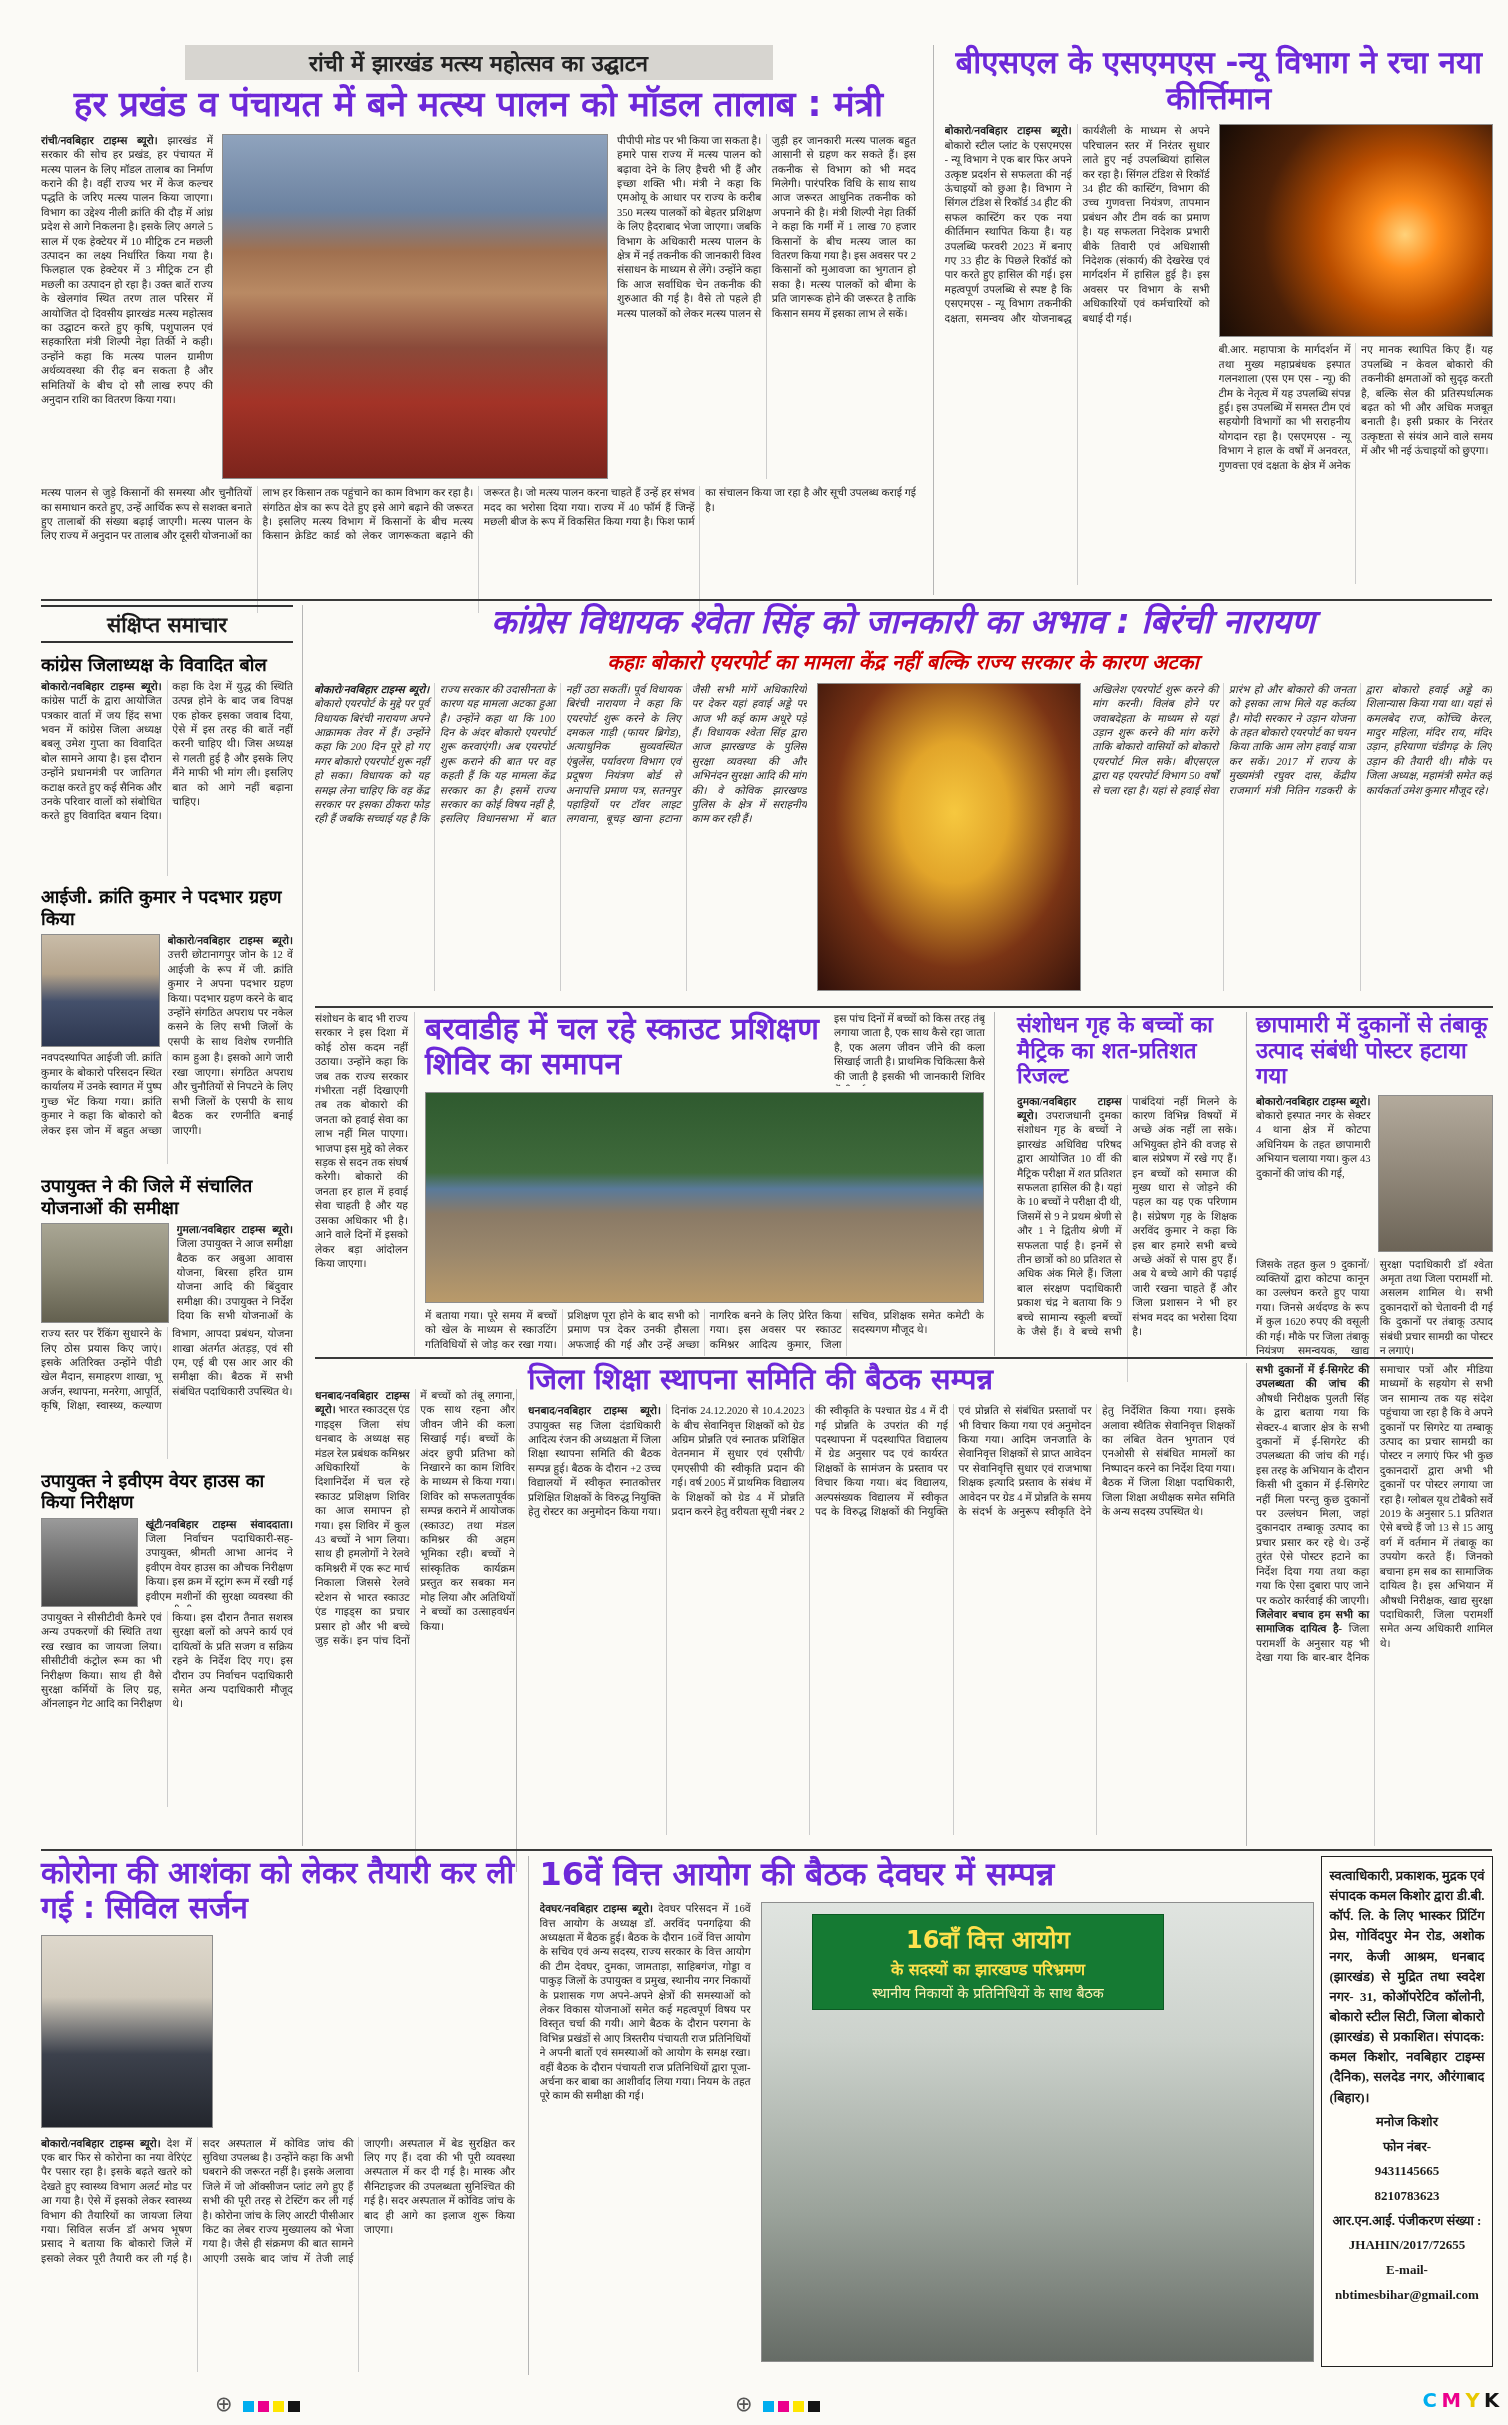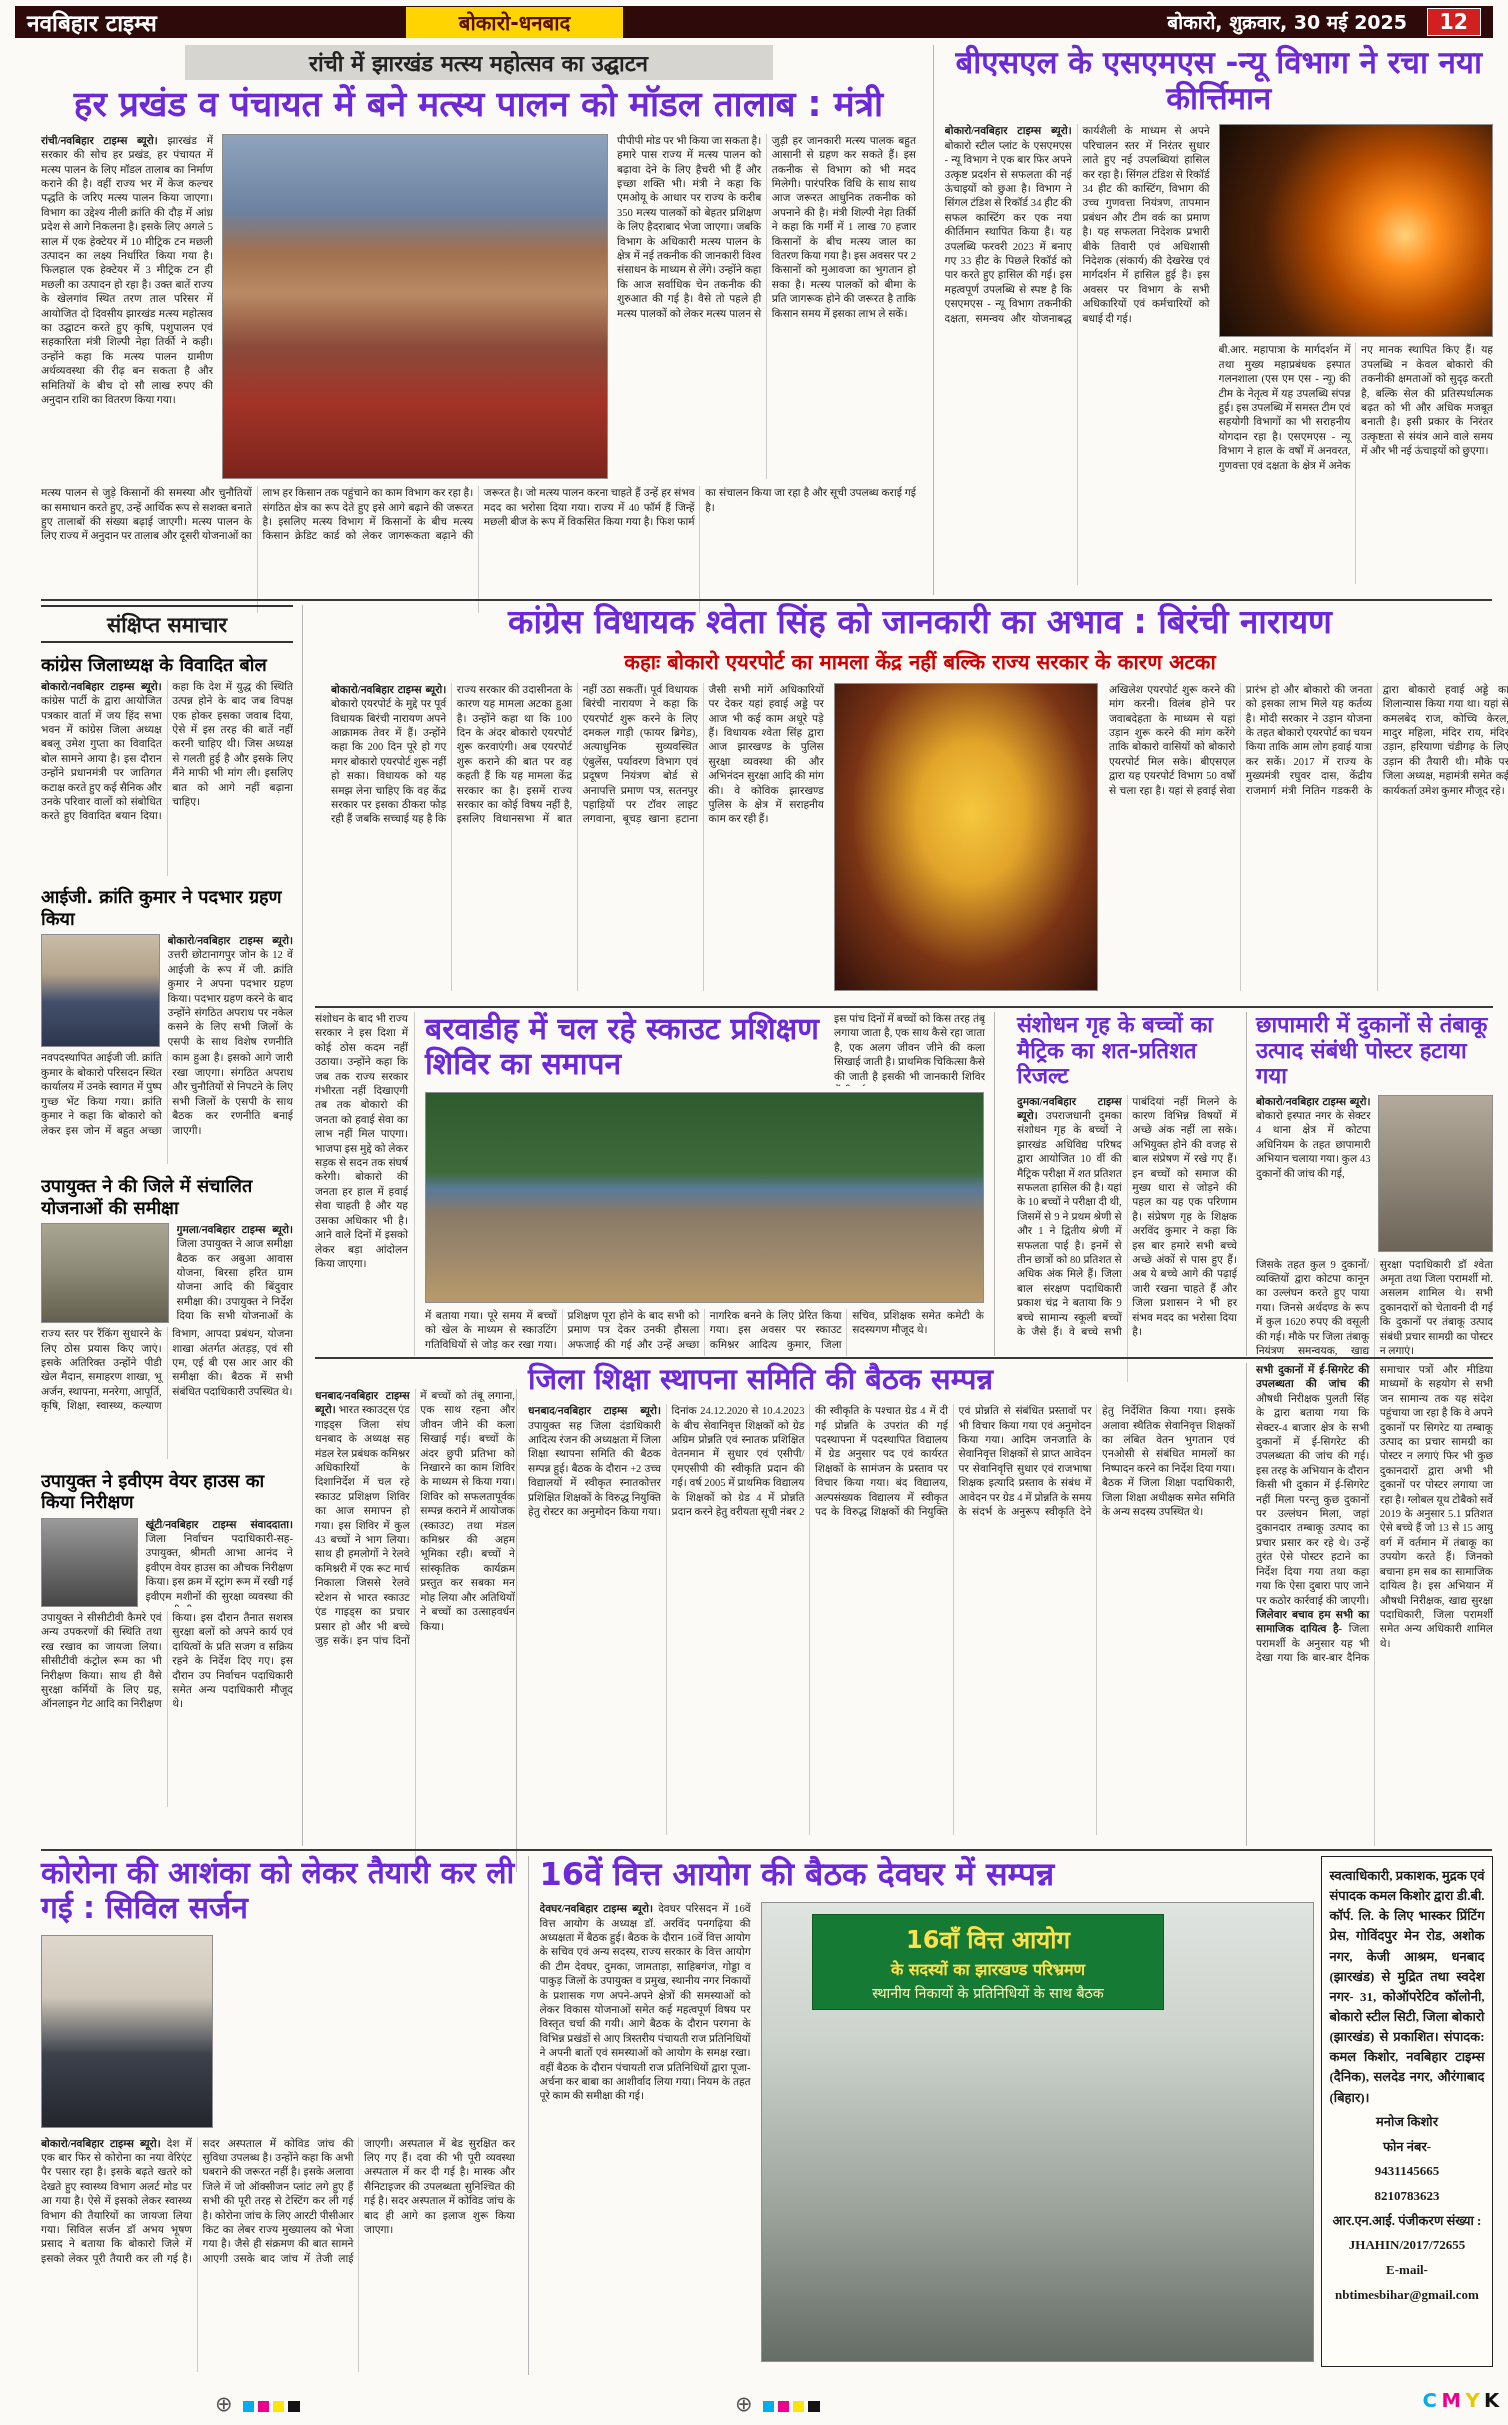--- a/index.html
+++ b/index.html
@@ -51,26 +51,20 @@
   .fin-b2 { font-family:"DejaVu Sans",sans-serif; font-weight:bold; font-size:16px; margin-top:3px; }
   .fin-b3 { font-family:"DejaVu Sans",sans-serif; font-size:14.3px; margin-top:2.3px; color:#fff3b0; }
   .regmark { color:#555; font-size:21px; font-family:"DejaVu Sans",sans-serif; }
   .cmyk-letter { font-family:"DejaVu Sans",sans-serif; font-weight:bold; font-size:19.6px; margin-left:4.5px; }
 </style>
 </head>
 <body>
 
 <div class="page">
 
-  <header class="abs masthead" style="left:15px;top:6px;width:1478px;height:32px;">
-    <div class="mh-name">नवबिहार टाइम्स</div>
-    <div class="mh-edition">बोकारो-धनबाद</div>
-    <div class="mh-date">बोकारो, शुक्रवार, 30 मई 2025</div>
-    <div class="mh-page">12</div>
-  </header>
 
   <section class="abs" style="left:41px;top:45px;width:875px;height:550px;">
     <div class="kicker">रांची में झारखंड मत्स्य महोत्सव का उद्घाटन</div>
     <h1 class="hl" style="font-size:35px;text-align:center;margin-top:4.5px;">हर प्रखंड व पंचायत में बने मत्स्य पालन को मॉडल तालाब : मंत्री</h1>
     <div style="display:flex;gap:9px;margin-top:9px;height:345px;">
       <div class="bt" style="width:172px;height:345px;">
         <span class="by">रांची/नवबिहार टाइम्स ब्यूरो।</span>
         <span>झारखंड में सरकार की सोच हर प्रखंड, हर पंचायत में मत्स्य पालन के लिए मॉडल तालाब का निर्माण कराने की है। वहीं राज्य भर में केज कल्चर पद्धति के जरिए मत्स्य पालन किया जाएगा। विभाग का उद्देश्य नीली क्रांति की दौड़ में आंध्र प्रदेश से आगे निकलना है। इसके लिए अगले 5 साल में एक हेक्टेयर में 10 मीट्रिक टन मछली उत्पादन का लक्ष्य निर्धारित किया गया है। फिलहाल एक हेक्टेयर में 3 मीट्रिक टन ही मछली का उत्पादन हो रहा है। उक्त बातें राज्य के खेलगांव स्थित तरण ताल परिसर में आयोजित दो दिवसीय झारखंड मत्स्य महोत्सव का उद्घाटन करते हुए कृषि, पशुपालन एवं सहकारिता मंत्री शिल्पी नेहा तिर्की ने कही। उन्होंने कहा कि मत्स्य पालन ग्रामीण अर्थव्यवस्था की रीढ़ बन सकता है और समितियों के बीच दो सौ लाख रुपए की अनुदान राशि का वितरण किया गया।</span>
       </div>
       <div class="photo ph-fish" style="width:386px;height:345px;"></div>
@@ -136,21 +130,21 @@
         <div class="photo ph-evm" style="width:97px;height:89px;flex:none;"></div>
         <div class="bt" style="flex:1;height:89px;">
           <span class="by">खूंटी/नवबिहार टाइम्स संवाददाता।</span>
           <span>जिला निर्वाचन पदाधिकारी-सह-उपायुक्त, श्रीमती आभा आनंद ने इवीएम वेयर हाउस का औचक निरीक्षण किया। इस क्रम में स्ट्रांग रूम में रखी गई इवीएम मशीनों की सुरक्षा व्यवस्था की जानकारी ली।</span>
         </div>
       </div>
       <div class="bt c2" style="margin-top:4.5px;height:196px;">उपायुक्त ने सीसीटीवी कैमरे एवं अन्य उपकरणों की स्थिति तथा रख रखाव का जायजा लिया। सीसीटीवी कंट्रोल रूम का भी निरीक्षण किया। साथ ही वैसे सुरक्षा कर्मियों के लिए ग्रह, ऑनलाइन गेट आदि का निरीक्षण किया। इस दौरान तैनात सशस्त्र सुरक्षा बलों को अपने कार्य एवं दायित्वों के प्रति सजग व सक्रिय रहने के निर्देश दिए गए। इस दौरान उप निर्वाचन पदाधिकारी समेत अन्य पदाधिकारी मौजूद थे।</div>
     </div>
   </aside>
 
-  <section class="abs" style="left:331px;top:603px;width:1178px;height:400px;">
+  <section class="abs" style="left:314px;top:603px;width:1178px;height:400px;font-style:italic;">
     <h1 class="hl" style="font-size:33px;text-align:center;">कांग्रेस विधायक श्वेता सिंह को जानकारी का अभाव : बिरंची नारायण</h1>
     <div class="subhead-red" style="margin-top:6px;">कहाः बोकारो एयरपोर्ट का मामला केंद्र नहीं बल्कि राज्य सरकार के कारण अटका</div>
     <div style="display:flex;gap:10.6px;margin-top:7.5px;height:308px;">
       <div class="bt c4" style="flex:1;height:308px;">
         <span class="by">बोकारो/नवबिहार टाइम्स ब्यूरो।</span>
         <span>बोकारो एयरपोर्ट के मुद्दे पर पूर्व विधायक बिरंची नारायण अपने आक्रामक तेवर में हैं। उन्होंने कहा कि 200 दिन पूरे हो गए मगर बोकारो एयरपोर्ट शुरू नहीं हो सका। विधायक को यह समझ लेना चाहिए कि वह केंद्र सरकार पर इसका ठीकरा फोड़ रही हैं जबकि सच्चाई यह है कि राज्य सरकार की उदासीनता के कारण यह मामला अटका हुआ है। उन्होंने कहा था कि 100 दिन के अंदर बोकारो एयरपोर्ट शुरू करवाएंगी। अब एयरपोर्ट शुरू कराने की बात पर वह कहती हैं कि यह मामला केंद्र सरकार का है। इसमें राज्य सरकार का कोई विषय नहीं है, इसलिए विधानसभा में बात नहीं उठा सकतीं। पूर्व विधायक बिरंची नारायण ने कहा कि एयरपोर्ट शुरू करने के लिए दमकल गाड़ी (फायर ब्रिगेड), अत्याधुनिक सुव्यवस्थित एंबुलेंस, पर्यावरण विभाग एवं प्रदूषण नियंत्रण बोर्ड से अनापत्ति प्रमाण पत्र, सतनपुर पहाड़ियों पर टॉवर लाइट लगवाना, बूचड़ खाना हटाना जैसी सभी मांगें अधिकारियों पर देकर यहां हवाई अड्डे पर आज भी कई काम अधूरे पड़े हैं। विधायक श्वेता सिंह द्वारा आज झारखण्ड के पुलिस सुरक्षा व्यवस्था की और अभिनंदन सुरक्षा आदि की मांग की। वे कोविक झारखण्ड पुलिस के क्षेत्र में सराहनीय काम कर रही हैं।</span>
       </div>
       <div class="photo ph-mla" style="width:264px;height:308px;flex:none;"></div>
       <div class="bt c3" style="width:400px;height:308px;flex:none;">अखिलेश एयरपोर्ट शुरू करने की मांग करनी। विलंब होने पर जवाबदेहता के माध्यम से यहां उड़ान शुरू करने की मांग करेंगे ताकि बोकारो वासियों को बोकारो एयरपोर्ट मिल सके। बीएसएल द्वारा यह एयरपोर्ट विभाग 50 वर्षों से चला रहा है। यहां से हवाई सेवा प्रारंभ हो और बोकारो की जनता को इसका लाभ मिले यह कर्तव्य है। मोदी सरकार ने उड़ान योजना के तहत बोकारो एयरपोर्ट का चयन किया ताकि आम लोग हवाई यात्रा कर सकें। 2017 में राज्य के मुख्यमंत्री रघुवर दास, केंद्रीय राजमार्ग मंत्री नितिन गडकरी के द्वारा बोकारो हवाई अड्डे का शिलान्यास किया गया था। यहां से कमलबेद राज, कोच्चि केरल, मादुर महिला, मंदिर राय, मंदिर उड़ान, हरियाणा चंडीगढ़ के लिए उड़ान की तैयारी थी। मौके पर जिला अध्यक्ष, महामंत्री समेत कई कार्यकर्ता उमेश कुमार मौजूद रहे।</div>
     </div>

